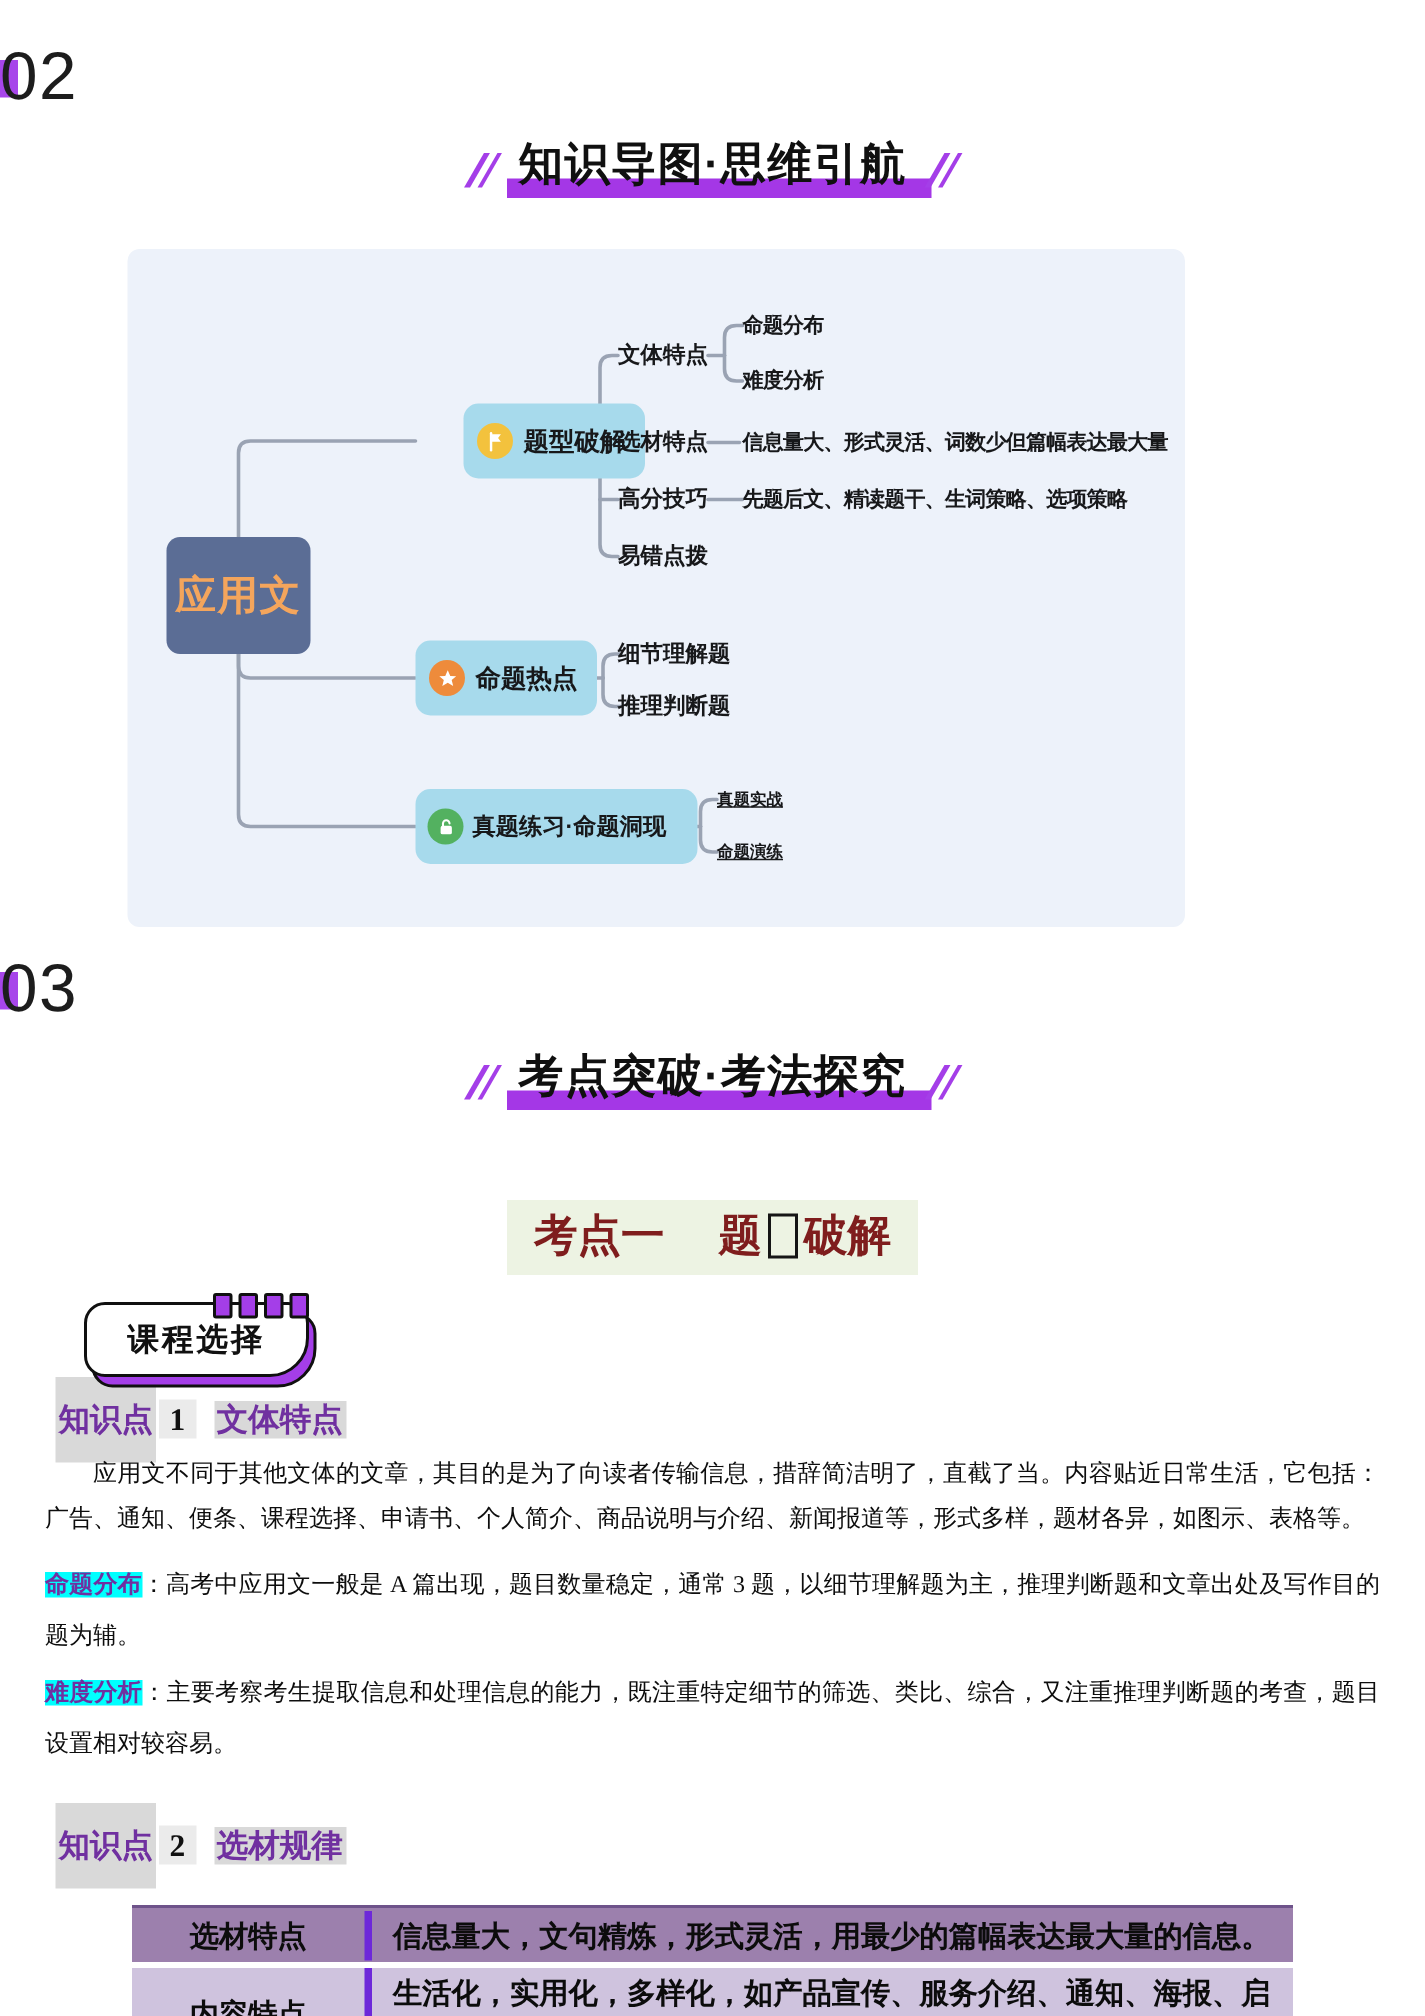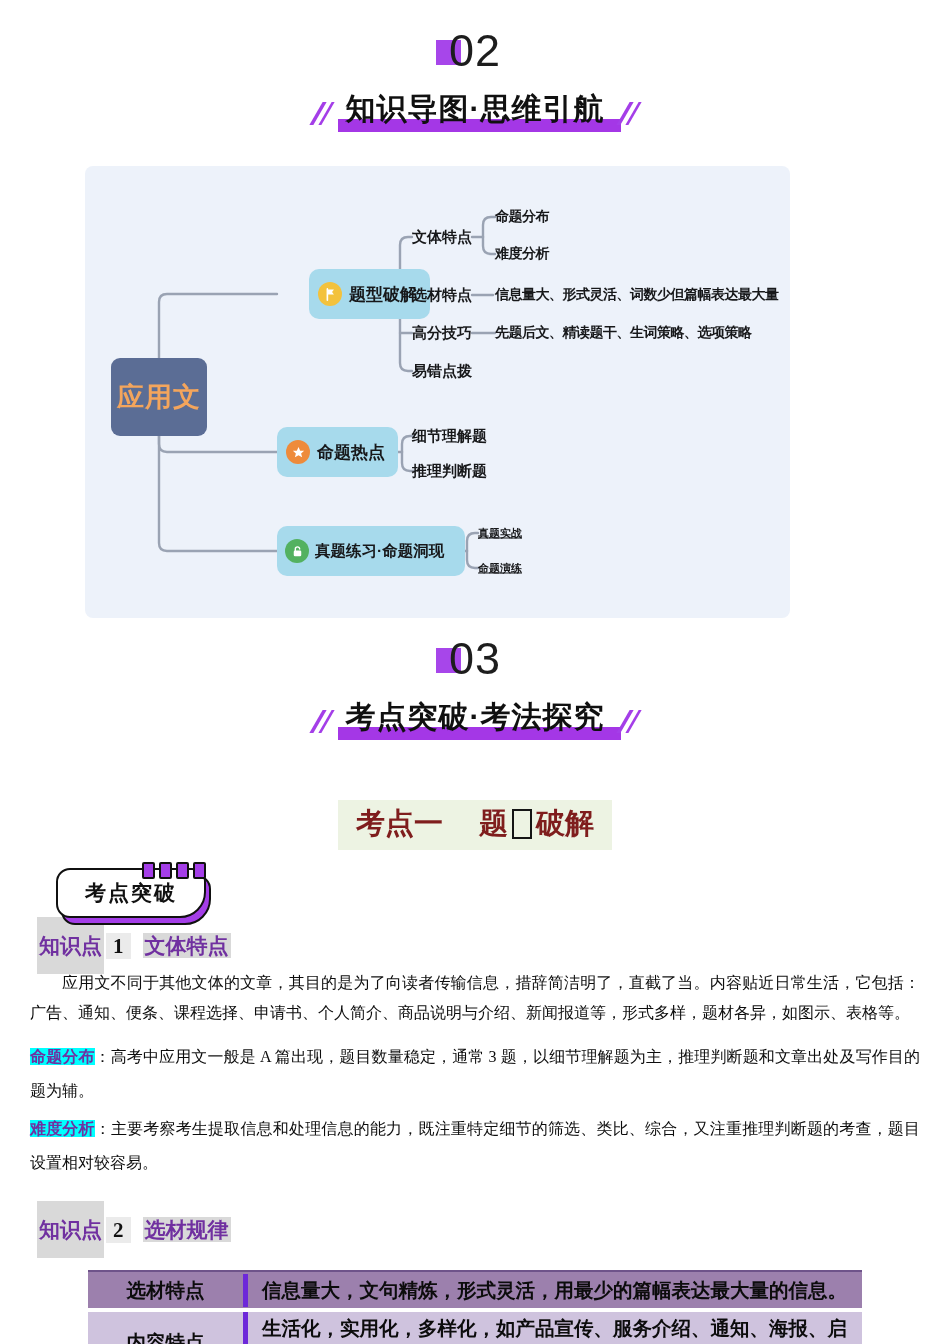--- a/index.html
+++ b/index.html
@@ -1,20 +1,20 @@
 <!DOCTYPE html>
 <html><head>
 <meta charset="utf-8">
 <style>
   html,body{margin:0;padding:0;background:#fff;}
   body{width:950px;height:1344px;overflow:hidden;font-family:"Liberation Sans",sans-serif;color:#111;}
   .page{position:relative;width:950px;height:1344px;padding-top:28px;box-sizing:border-box;}
 
   
-  .sec-head{text-align:center;}
+  .sec-head{text-align:left;}
   .sec-num-wrap{position:relative;display:inline-block;line-height:1;}
   .sec-square{position:absolute;left:-13px;top:12px;width:25px;height:25px;background:#a746ea;z-index:0;}
   .sec-num{position:relative;z-index:1;font-size:45px;font-weight:400;color:#1d1d1d;letter-spacing:1px;}
   .sec-title-row{display:flex;justify-content:center;align-items:center;margin-top:16px;}
   .slashes{display:inline-flex;gap:5px;transform:skewX(-30deg);margin:8px 14px 0;}
   .slashes i{display:block;width:3.5px;height:23px;background:#a43ee8;}
   .sec-title-wrap{position:relative;display:inline-block;padding:0 4px;}
   .sec-title-bar{position:absolute;left:-4px;right:-12px;bottom:-2px;height:13px;background:#a437e6;z-index:0;}
   .sec-title{position:relative;z-index:1;font-size:30px;font-weight:bold;color:#101010;letter-spacing:1px;}
 
@@ -194,21 +194,21 @@
   </div>
 
   <div class="badge">
     <div class="badge-shadow"></div>
     <div class="badge-tabs">
         <i></i>
         <i></i>
         <i></i>
         <i></i>
       </div>
-    <div class="badge-box">考点突破</div>
+    <div class="badge-box">课程选择</div>
   </div>
 
   <div class="kp">
     <span class="tag">知识点</span><span class="num">1</span><span class="title">文体特点</span>
   </div>
 
   <p class="para indent">应用文不同于其他文体的文章，其目的是为了向读者传输信息，措辞简洁明了，直截了当。内容贴近日常生活，它包括：广告、通知、便条、课程选择、申请书、个人简介、商品说明与介绍、新闻报道等，形式多样，题材各异，如图示、表格等。</p>
 
   <p class="para loose">
     <span class="hl-label">命题分布</span><span>：</span><span>高考中应用文一般是 A 篇出现，题目数量稳定，通常 3 题，以细节理解题为主，推理判断题和文章出处及写作目的题为辅。</span>

